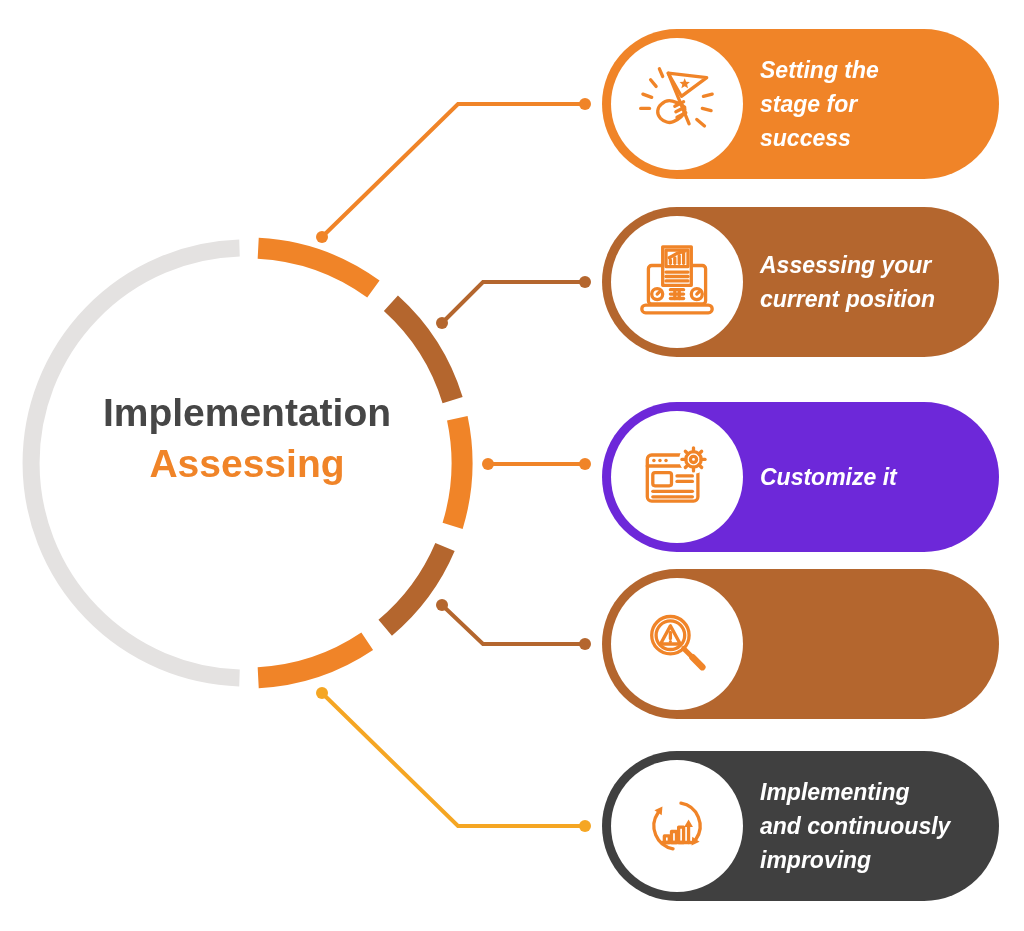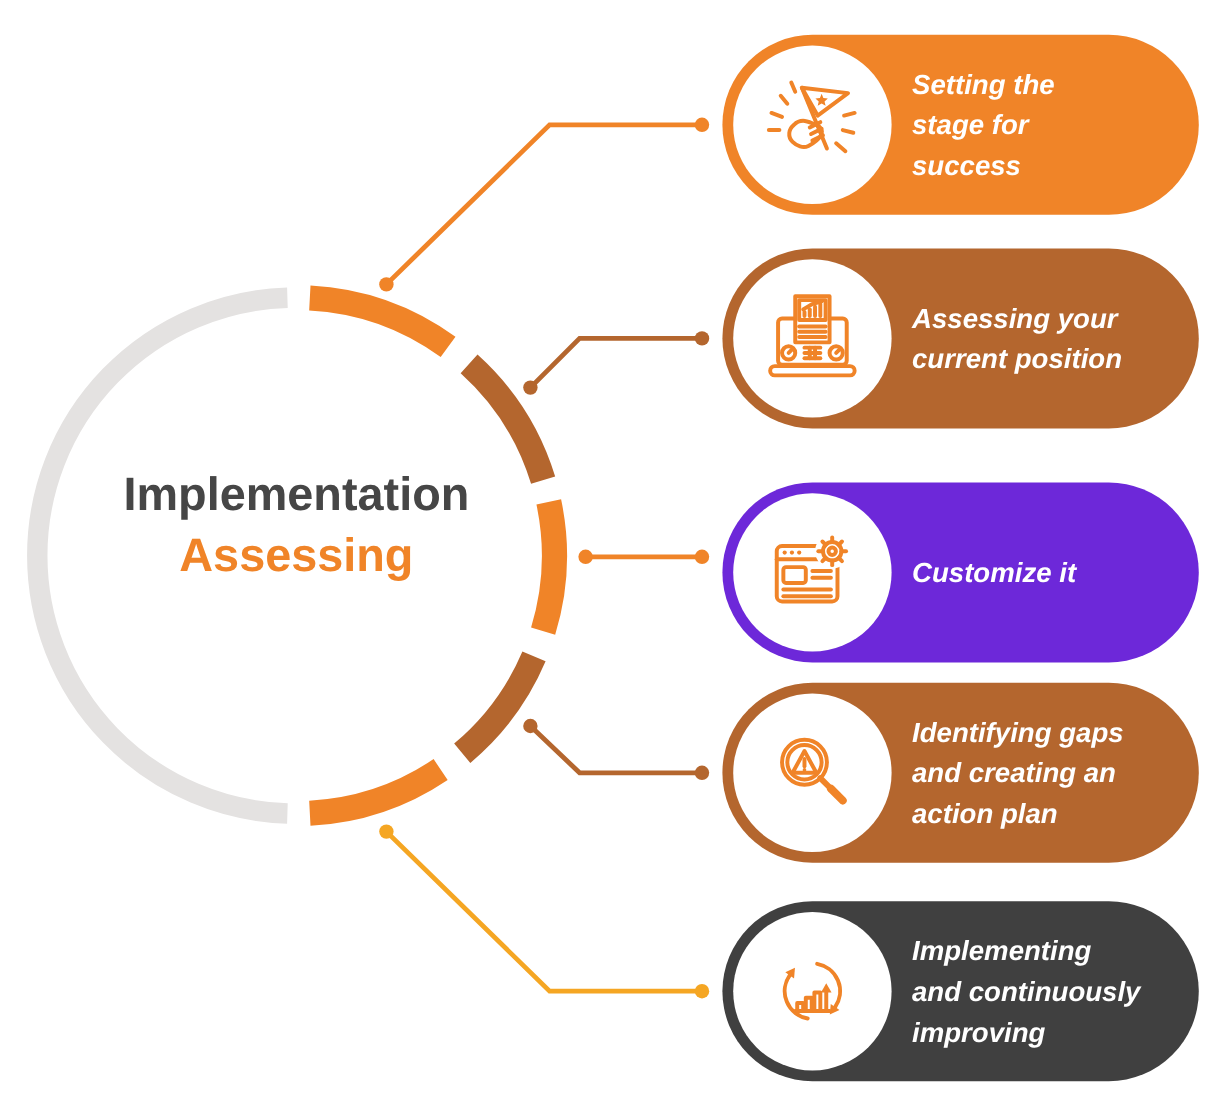--- a/index.html
+++ b/index.html
@@ -174,23 +174,20 @@
       <svg class="icon" width="88" height="88" viewBox="0 0 80 80">
         <circle cx="34" cy="32" r="17"></circle>
         <circle cx="34" cy="32" r="13"></circle>
         <path d="M34,23.5 L25,40 H43 Z"></path>
         <path d="M34,29.5 V35"></path>
           <circle class="fillpart" cx="34" cy="37.8" r="1.4"></circle>
         <path d="M46,44 L52,50" stroke-width="4.5"></path>
         <path d="M54,52 L63,61" stroke-width="6"></path>
       </svg>
     </div>
-    <div class="card-label">Identifying gaps
-and creating an
-action plan</div>
   </div>
 
   <div class="card" style="top: 751px; background: #404040;">
     <div class="badge">
       <svg class="icon" width="88" height="88" viewBox="0 0 80 80">
         <path d="M36.4,60.7 A21,21 0 0 1 22.8,28.0"></path>
         <path d="M43.6,19.3 A21,21 0 0 1 57.2,52.0"></path>
         <polygon class="fillpart" points="26.8,22.3 26.1,30.3 19.5,25.7"></polygon>
         <polygon class="fillpart" points="53.2,57.7 53.9,49.7 60.5,54.3"></polygon>
         <path d="M27,55 H53"></path>

